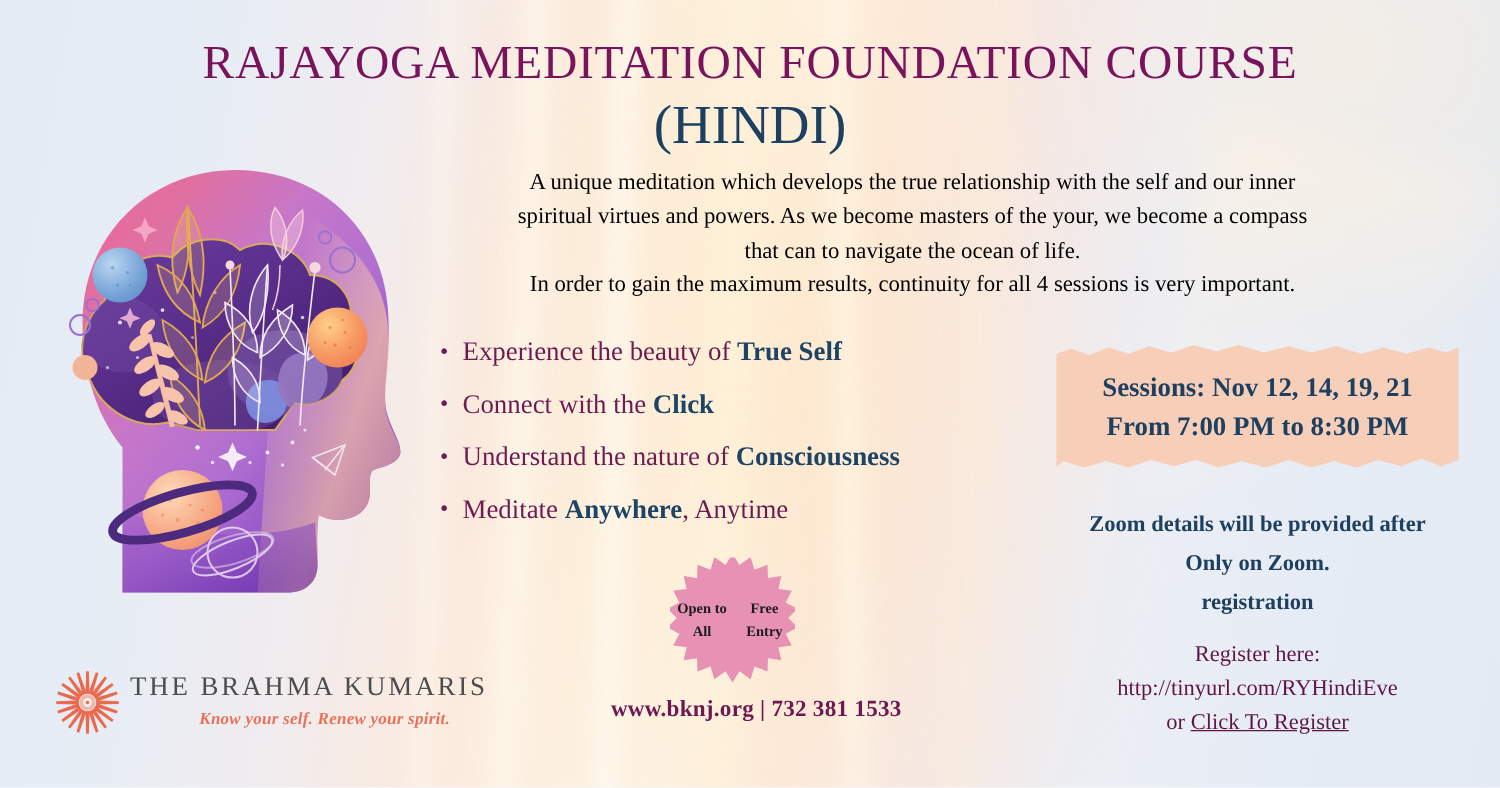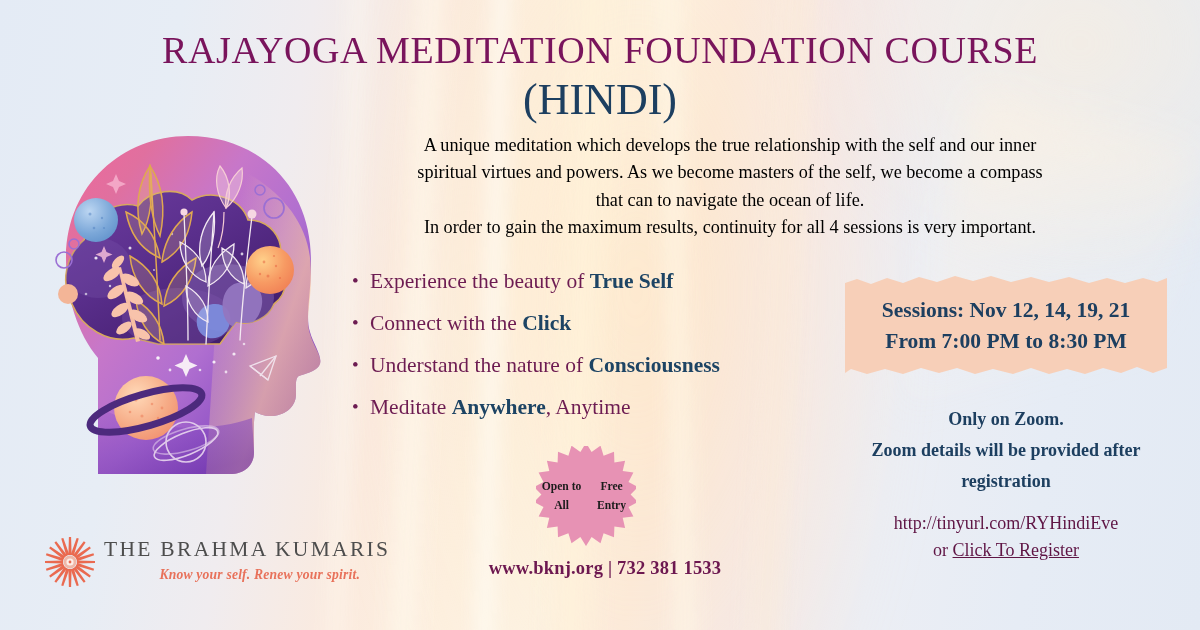--- a/index.html
+++ b/index.html
@@ -504,21 +504,21 @@
     </svg>
   </div>
 
   <div class="title-block">
     <div class="title-main">RAJAYOGA MEDITATION FOUNDATION COURSE</div>
     <div class="title-sub">(HINDI)</div>
   </div>
 
   <div class="intro">
     <p>A unique meditation which develops the true relationship with the self and our inner</p>
-    <p>spiritual virtues and powers. As we become masters of the self, we become a compass</p>
+    <p>spiritual virtues and powers. As we become masters of the your, we become a compass</p>
     <p>that can to navigate the ocean of life.</p>
     <p class="l4">In order to gain the maximum results, continuity for all 4 sessions is very important.</p>
   </div>
 
   <div class="bullets">
     <div class="bullet-row">
       <span class="bullet-dot">•</span>
       <span class="bullet-text"><span>Experience the beauty of </span><span class="hl">True Self</span><span></span></span>
     </div>
     <div class="bullet-row">
@@ -542,26 +542,27 @@
                L322,94 L308,99 L292,93 L276,99 L258,94 L240,100 L222,95 L204,100 L186,94
                L168,100 L148,95 L130,100 L112,94 L94,99 L76,94 L58,100 L40,95 L22,100 L6,95 L0,99 Z" fill="#f7cfb8"></path>
     </svg>
     <div class="sessions-text">
       <div>Sessions: Nov 12, 14, 19, 21</div>
       <div>From 7:00 PM to 8:30 PM</div>
     </div>
   </div>
 
   <div class="zoom-info">
+    <div>Zoom details will be provided after</div>
     <div>Only on Zoom.</div>
-    <div>Zoom details will be provided after</div>
     <div>registration</div>
   </div>
 
   <div class="register">
+    <div>Register here:</div>
     <div>http://tinyurl.com/RYHindiEve</div>
     <div><span>or </span><a class="link-underline" href="#" style="color:#5f1545;">Click To Register</a></div>
   </div>
 
   <div class="badge">
     <svg viewBox="0 0 100 100" width="100" height="100">
       <polygon fill="#e792b4" points="50,2 55.6,11.5 64.5,4.9 67.6,15.5 78,11.4 78.4,22.5 89.1,20.9 86.7,31.7 97.4,33.2 92.5,43.1 102,48.5 94.6,56.3 102,64.1 92.5,69.5 97.4,79.4 86.7,80.9 89.1,91.7 78.4,90.1 78,101.2 67.6,97.1 64.5,107.7 55.6,101.1 50,110.6 44.4,101.1 35.5,107.7 32.4,97.1 22,101.2 21.6,90.1 10.9,91.7 13.3,80.9 2.6,79.4 7.5,69.5 -2,64.1 5.4,56.3 -2,48.5 7.5,43.1 2.6,33.2 13.3,31.7 10.9,20.9 21.6,22.5 22,11.4 32.4,15.5 35.5,4.9 44.4,11.5" transform="translate(0,-5) scale(1,0.95)"></polygon>
     </svg>
     <div class="badge-label">
       <div>Open to All</div>

